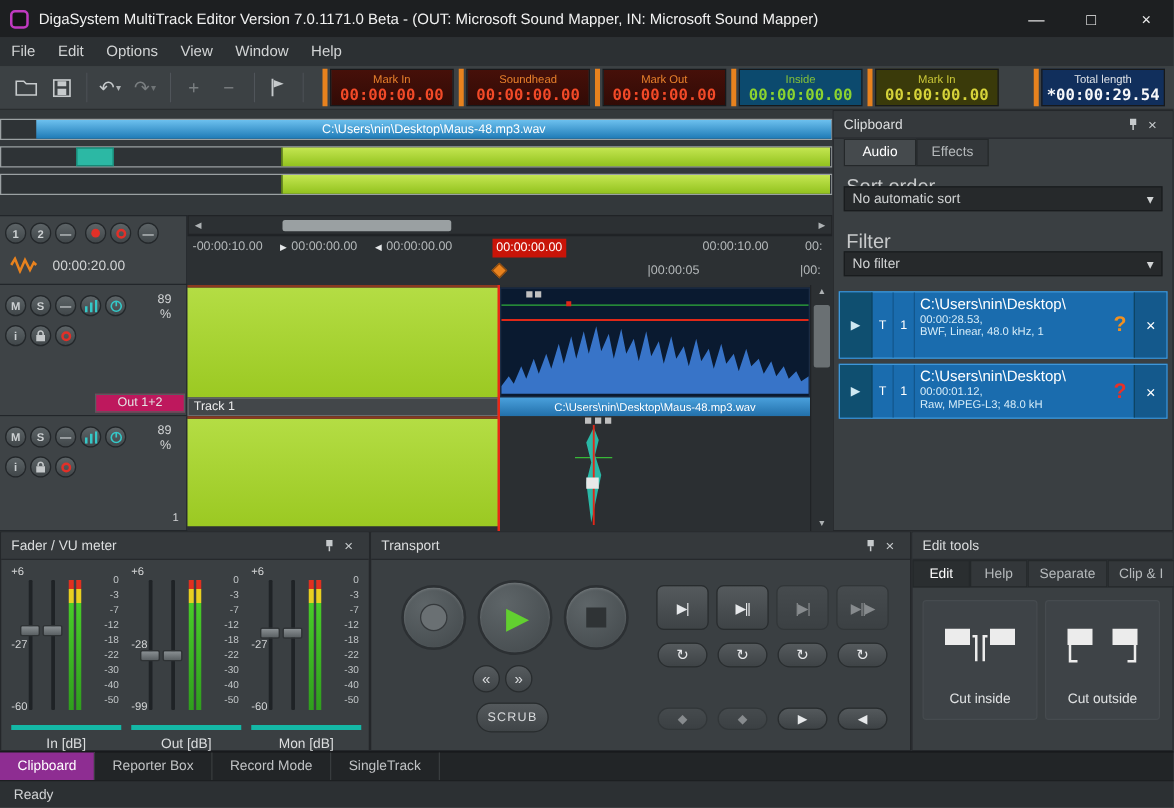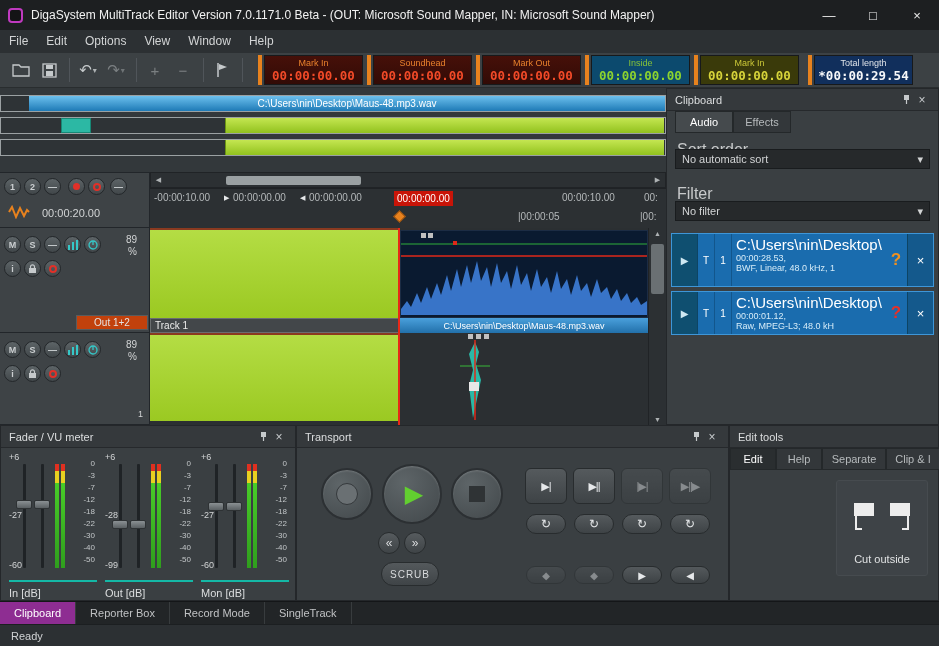--- a/index.html
+++ b/index.html
@@ -33,21 +33,21 @@
 #editor{left:0;top:88px;width:666px;height:337px;background:#33383b}
 .ovrow{position:absolute;left:0;width:666px;height:17px;border:1px solid #9ba1a3;background:#2e3336}
 .ovblue{position:absolute;top:0;bottom:0;background:linear-gradient(#6cc0ee,#1e7ab6);color:#fff;font-size:10px;display:flex;align-items:center;justify-content:center;white-space:nowrap;overflow:hidden}
 .ovgreen{position:absolute;top:0;bottom:0;background:linear-gradient(#c4e651,#92c21e);border-left:1px solid #6a9412}
 .ovteal{position:absolute;top:0;bottom:0;background:#2cb8a4;border:1px solid #178876}
 .cbtn{position:absolute;width:17px;height:17px;border-radius:50%;background:linear-gradient(#5d6467,#41474a);border:1px solid #23272a;color:#ccd0d2;font-size:9px;font-weight:bold;display:flex;align-items:center;justify-content:center}
 .cbtn .dot{width:7px;height:7px;border-radius:50%;background:#e23028}
 .cbtn .ring{width:8px;height:8px;border-radius:50%;border:2px solid #e23028}
 .ctrl{position:absolute;left:0;width:150px;background:#3e4346;border-right:1px solid #22262a;border-bottom:1px solid #22262a}
 .smalltxt{position:absolute;font-size:10px;color:#d2d4d5}
-.outbox{position:absolute;background:#c2410c;border:1px solid #585c5e;color:#e4e4e4;font-size:10px;display:flex;align-items:center;justify-content:center}
+.outbox{position:absolute;background:#be185d;border:1px solid #585c5e;color:#e4e4e4;font-size:10px;display:flex;align-items:center;justify-content:center}
 .lane{position:absolute;background:#2b2f32}
 .clipgreen{position:absolute;background:linear-gradient(#b4dd44,#9bc922);border-top:2px solid #8a3a20}
 .namebar{position:absolute;background:#43474a;border:1px solid #6a6e70;color:#ececec;font-size:10px;display:flex;align-items:center;padding-left:4px}
 .filebar{position:absolute;background:linear-gradient(#4aa0dc,#2270aa);color:#fff;font-size:9px;display:flex;align-items:center;justify-content:center;white-space:nowrap;overflow:hidden}
 .wavezone{position:absolute;background:#0a1a30;border:1px solid #1c2c44}
 .scrollh{position:absolute;background:#2c3033;border:1px solid #202326;display:flex;align-items:center}
 .scarrow{width:15px;height:100%;display:flex;align-items:center;justify-content:center;font-size:7px;color:#aeb2b4}
 .sthumb{position:absolute;height:9px;top:3px;background:#9aa0a2;border-radius:2px}
 .ruler{position:absolute;background:#2c3033;border-top:1px solid #1f2225;color:#b4b8ba;font-size:10px}
 .rlbl{position:absolute;white-space:nowrap}
@@ -63,32 +63,32 @@
 .phicon{width:16px;display:flex;align-items:center;justify-content:center;color:#c6cacc;font-size:12px}
 .ptab{position:absolute;top:22px;height:22px;display:flex;align-items:center;justify-content:center;font-size:11px;color:#b6babc;background:#33373a;border:1px solid #24282a}
 .ptab.active{background:#454a4d;color:#fff}
 .ptab.pressed{background:#2a2e30;color:#fff}
 .plabel{position:absolute;font-size:16px;color:#c8cacb}
 .dd{position:absolute;height:20px;background:#26292b;border:1px solid #191c1e;display:flex;align-items:center;justify-content:space-between;padding:0 6px;font-size:11px;color:#d2d4d5}
 .clip-item{position:absolute;left:4px;right:4px;background:#1a6cae;border:1px solid #3e96d8;display:flex;color:#fff}
 .ci-play{width:26px;background:#0f4f70;display:flex;align-items:center;justify-content:center;border-right:1px solid #0d4464;font-size:10px;color:#cfe8f2}
 .ci-cell{width:17px;display:flex;align-items:center;justify-content:center;font-size:10px;border-right:1px solid #12568c}
 .ci-text{flex:1;padding:2px 4px;overflow:hidden}
-.ci-path{font-size:15px;white-space:nowrap}
+.ci-path{font-size:12px;white-space:nowrap}
 .ci-sub{font-size:9px;color:#d6ecf8;white-space:nowrap}
 .ci-status{width:22px;display:flex;align-items:center;justify-content:center;font-size:17px;font-weight:bold}
 .ci-close{width:26px;background:#14598c;border-left:1px solid #0d4464;display:flex;align-items:center;justify-content:center;font-size:13px;color:#fff}
 
 .fgroup{position:absolute;width:88px;height:148px}
 .ftrack{position:absolute;width:3px;top:12px;height:104px;background:#1f2326;border-radius:1px}
 .fhandle{position:absolute;width:16px;height:9px;background:linear-gradient(#8a9093,#5a6063);border:1px solid #2e3234;border-radius:2px}
 .vubar{position:absolute;width:4px;top:12px;height:104px;background:linear-gradient(180deg,#e03020 0%,#e03020 7%,#e8d020 7%,#e8d020 18%,#48cc28 18%,#2f9e1d 100%)}
 .scl{position:absolute;right:0;font-size:8px;color:#c2c6c8;line-height:8px}
 .fval{position:absolute;font-size:9px;color:#d2d4d5}
-.flabel{position:absolute;left:0;right:0;top:128px;text-align:left;font-size:11px;color:#dcdedf;border-top:2px solid #14b8a6;padding-top:5px}
+.flabel{position:absolute;left:0;right:0;top:128px;text-align:center;font-size:11px;color:#dcdedf;border-top:4px solid #14b8a6;padding-top:5px}
 
 .tbig{position:absolute;border-radius:50%;background:radial-gradient(circle at 35% 30%,#5e6568,#42484b);border:2px solid #2c3033;box-shadow:inset 0 1px 2px rgba(255,255,255,.18);display:flex;align-items:center;justify-content:center}
 .trect{position:absolute;width:42px;height:36px;border-radius:6px;background:linear-gradient(#555a5d,#3e4346);border:1px solid #282c2e;color:#e6e8ea;font-size:11px;display:flex;align-items:center;justify-content:center;letter-spacing:-1px}
 .tpill{position:absolute;width:40px;height:20px;border-radius:10px;background:linear-gradient(#555a5d,#3e4346);border:1px solid #282c2e;color:#e6e8ea;font-size:12px;display:flex;align-items:center;justify-content:center}
 .tsmall{position:absolute;width:40px;height:18px;border-radius:9px;background:linear-gradient(#54595c,#3d4245);border:1px solid #282c2e;color:#e6e8ea;font-size:10px;display:flex;align-items:center;justify-content:center}
 .tcircle{position:absolute;width:22px;height:22px;border-radius:50%;background:linear-gradient(#565b5e,#3f4447);border:1px solid #282c2e;color:#d8dadc;font-size:12px;display:flex;align-items:center;justify-content:center}
 .scrub{position:absolute;width:58px;height:24px;border-radius:12px;background:linear-gradient(#54595c,#3f4447);border:1px solid #282c2e;color:#d8dadc;font-size:10px;letter-spacing:1px;display:flex;align-items:center;justify-content:center}
 
 .etbtn{position:absolute;width:92px;height:96px;background:#3e4347;border:1px solid #464b4f;border-radius:3px;display:flex;flex-direction:column;align-items:center;justify-content:flex-end;padding-bottom:10px;color:#e0e2e3;font-size:11px}
 .etbtn svg{position:absolute;top:18px}
@@ -189,21 +189,21 @@
           <div class="val">00:00:00.00</div>
         </div>
     </div>
     <div class="tunit">
       <div class="tstrip"></div>
       <div class="timebox tb-olive">
           <div class="lbl">Mark In</div>
           <div class="val">00:00:00.00</div>
         </div>
     </div>
-    <div class="tunit" style="margin-left:5px">
+    <div class="tunit" style="margin-left:24px">
       <div class="tstrip"></div>
       <div class="timebox tb-blue">
           <div class="lbl">Total length</div>
           <div class="val">*00:00:29.54</div>
         </div>
     </div>
   </div>
 
   <div class="abs" id="editor">
 
@@ -537,20 +537,29 @@
   <div class="panel" style="left:729px;top:425px;width:210px;height:176px">
     <div class="phead">
       <span>Edit tools</span>
         <span class="sp"></span>
     </div>
     <div class="ptab pressed" style="left:0;width:46px">Edit</div>
     <div class="ptab" style="left:46px;width:46px">Help</div>
     <div class="ptab" style="left:92px;width:64px">Separate</div>
     <div class="ptab" style="left:156px;width:54px">Clip &amp; I</div>
 
+    <div class="etbtn" style="left:8px;top:54px">
+      <svg width="60" height="40">
+        <rect x="2" y="4" width="20" height="13" fill="#ececec"></rect>
+        <rect x="38" y="4" width="20" height="13" fill="#ececec"></rect>
+        <polyline points="24,10 27,10 27,30" fill="none" stroke="#ececec" stroke-width="2"></polyline>
+        <polyline points="36,10 33,10 33,30" fill="none" stroke="#ececec" stroke-width="2"></polyline>
+      </svg>
+      <span>Cut inside</span>
+    </div>
     <div class="etbtn" style="left:106px;top:54px">
       <svg width="60" height="40">
         <rect x="2" y="4" width="20" height="13" fill="#ececec"></rect>
         <rect x="38" y="4" width="20" height="13" fill="#ececec"></rect>
         <polyline points="4,17 4,30 10,30" fill="none" stroke="#ececec" stroke-width="2"></polyline>
         <polyline points="56,17 56,30 50,30" fill="none" stroke="#ececec" stroke-width="2"></polyline>
       </svg>
       <span>Cut outside</span>
     </div>
   </div>

